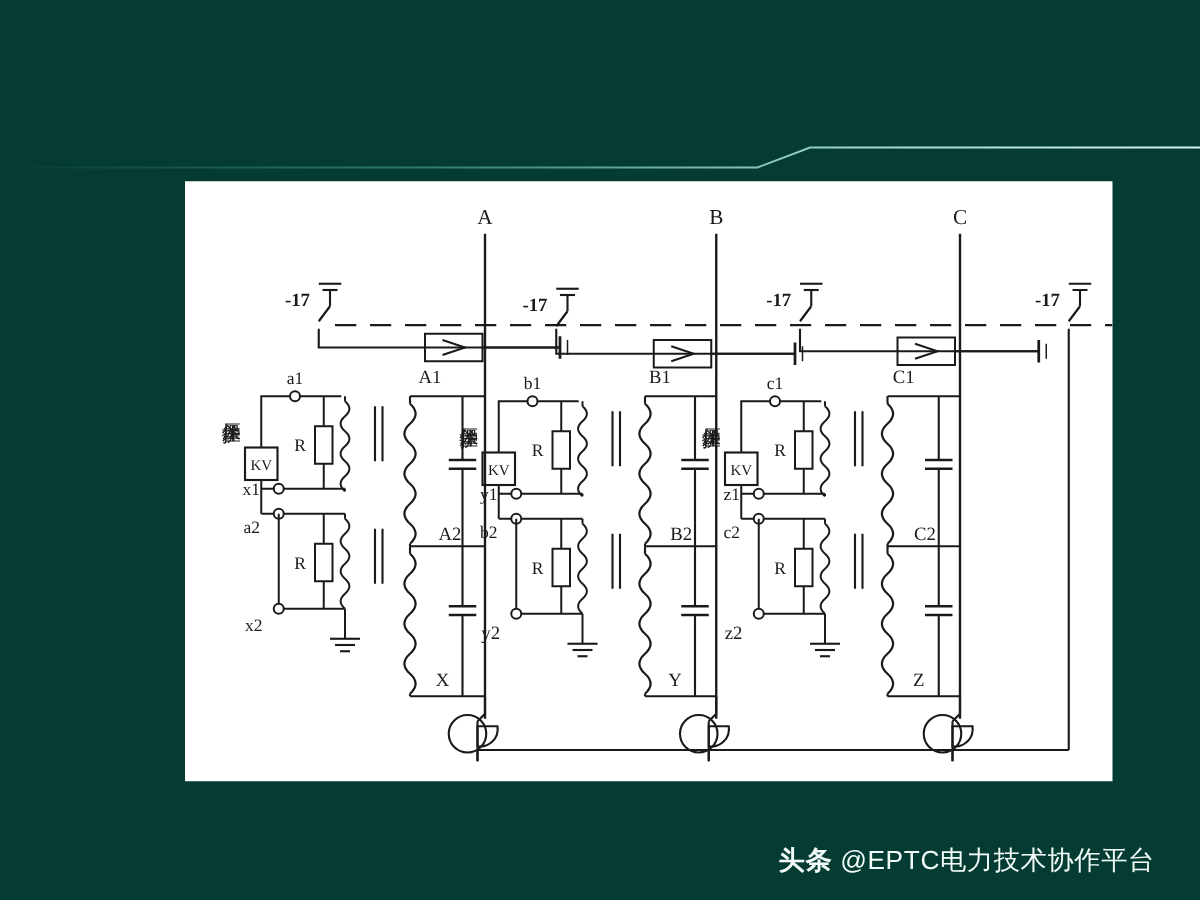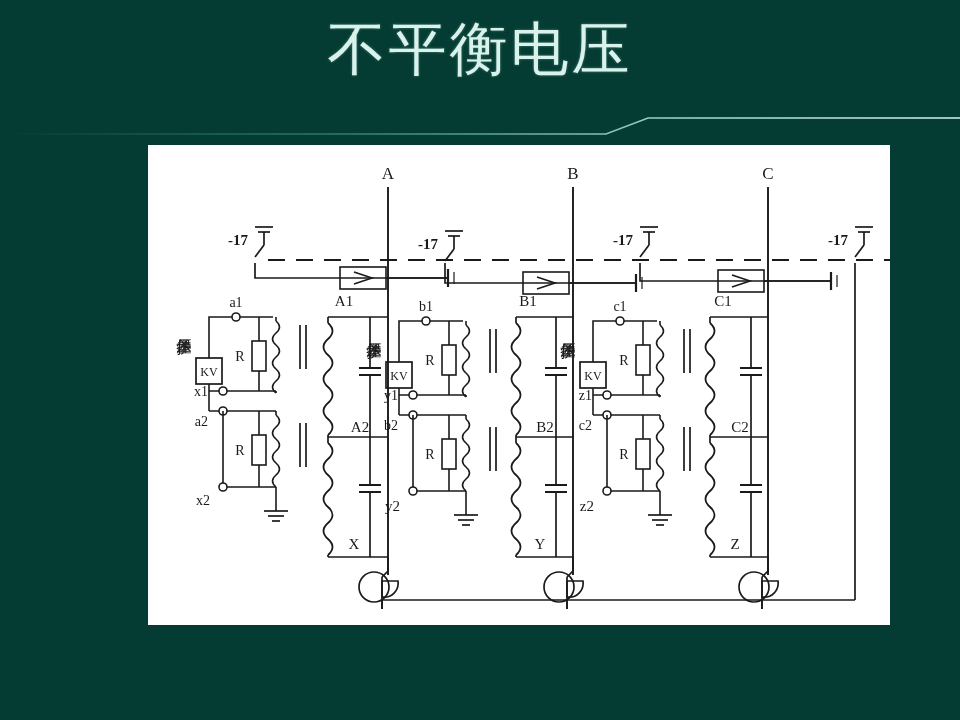--- a/index.html
+++ b/index.html
@@ -63,21 +63,20 @@
   .cjk-v {
     writing-mode: vertical-rl;
     text-orientation: upright;
   }
 </style>
 </head>
 <body>
 
 <div id="slide">
 
-  <div id="title">不平衡电压</div>
 
   <svg id="accent" viewBox="0 0 960 34" preserveAspectRatio="none">
     <defs>
       <linearGradient id="gAcc" x1="0" y1="0" x2="1" y2="0">
         <stop offset="0%" stop-color="#043b32"></stop>
         <stop offset="35%" stop-color="#2f7c6c"></stop>
         <stop offset="70%" stop-color="#9fd8cb"></stop>
         <stop offset="100%" stop-color="#d9f3ec"></stop>
       </linearGradient>
       <linearGradient id="gAcc2" x1="0" y1="0" x2="1" y2="0">
@@ -391,14 +390,18 @@
         <text x="587" y="404" text-anchor="middle" font-family="Liberation Serif, serif" font-size="15" fill="#1a1a1a">Z</text>
 
         <use href="#bushing" x="620" y="412"></use>
         <path d="M614,464 L614,455" fill="none" stroke="#1a1a1a" stroke-width="1.7"></path>
       </g>
 
       <line x1="234" y1="455" x2="707" y2="455" stroke="#1a1a1a" stroke-width="1.7"></line>
     </svg>
   </div>
 
+  <div id="watermark">
+    <span class="wm-strong">头条</span>
+    <span>@EPTC电力技术协作平台</span>
+  </div>
 
 </div>
 
 </body></html>

